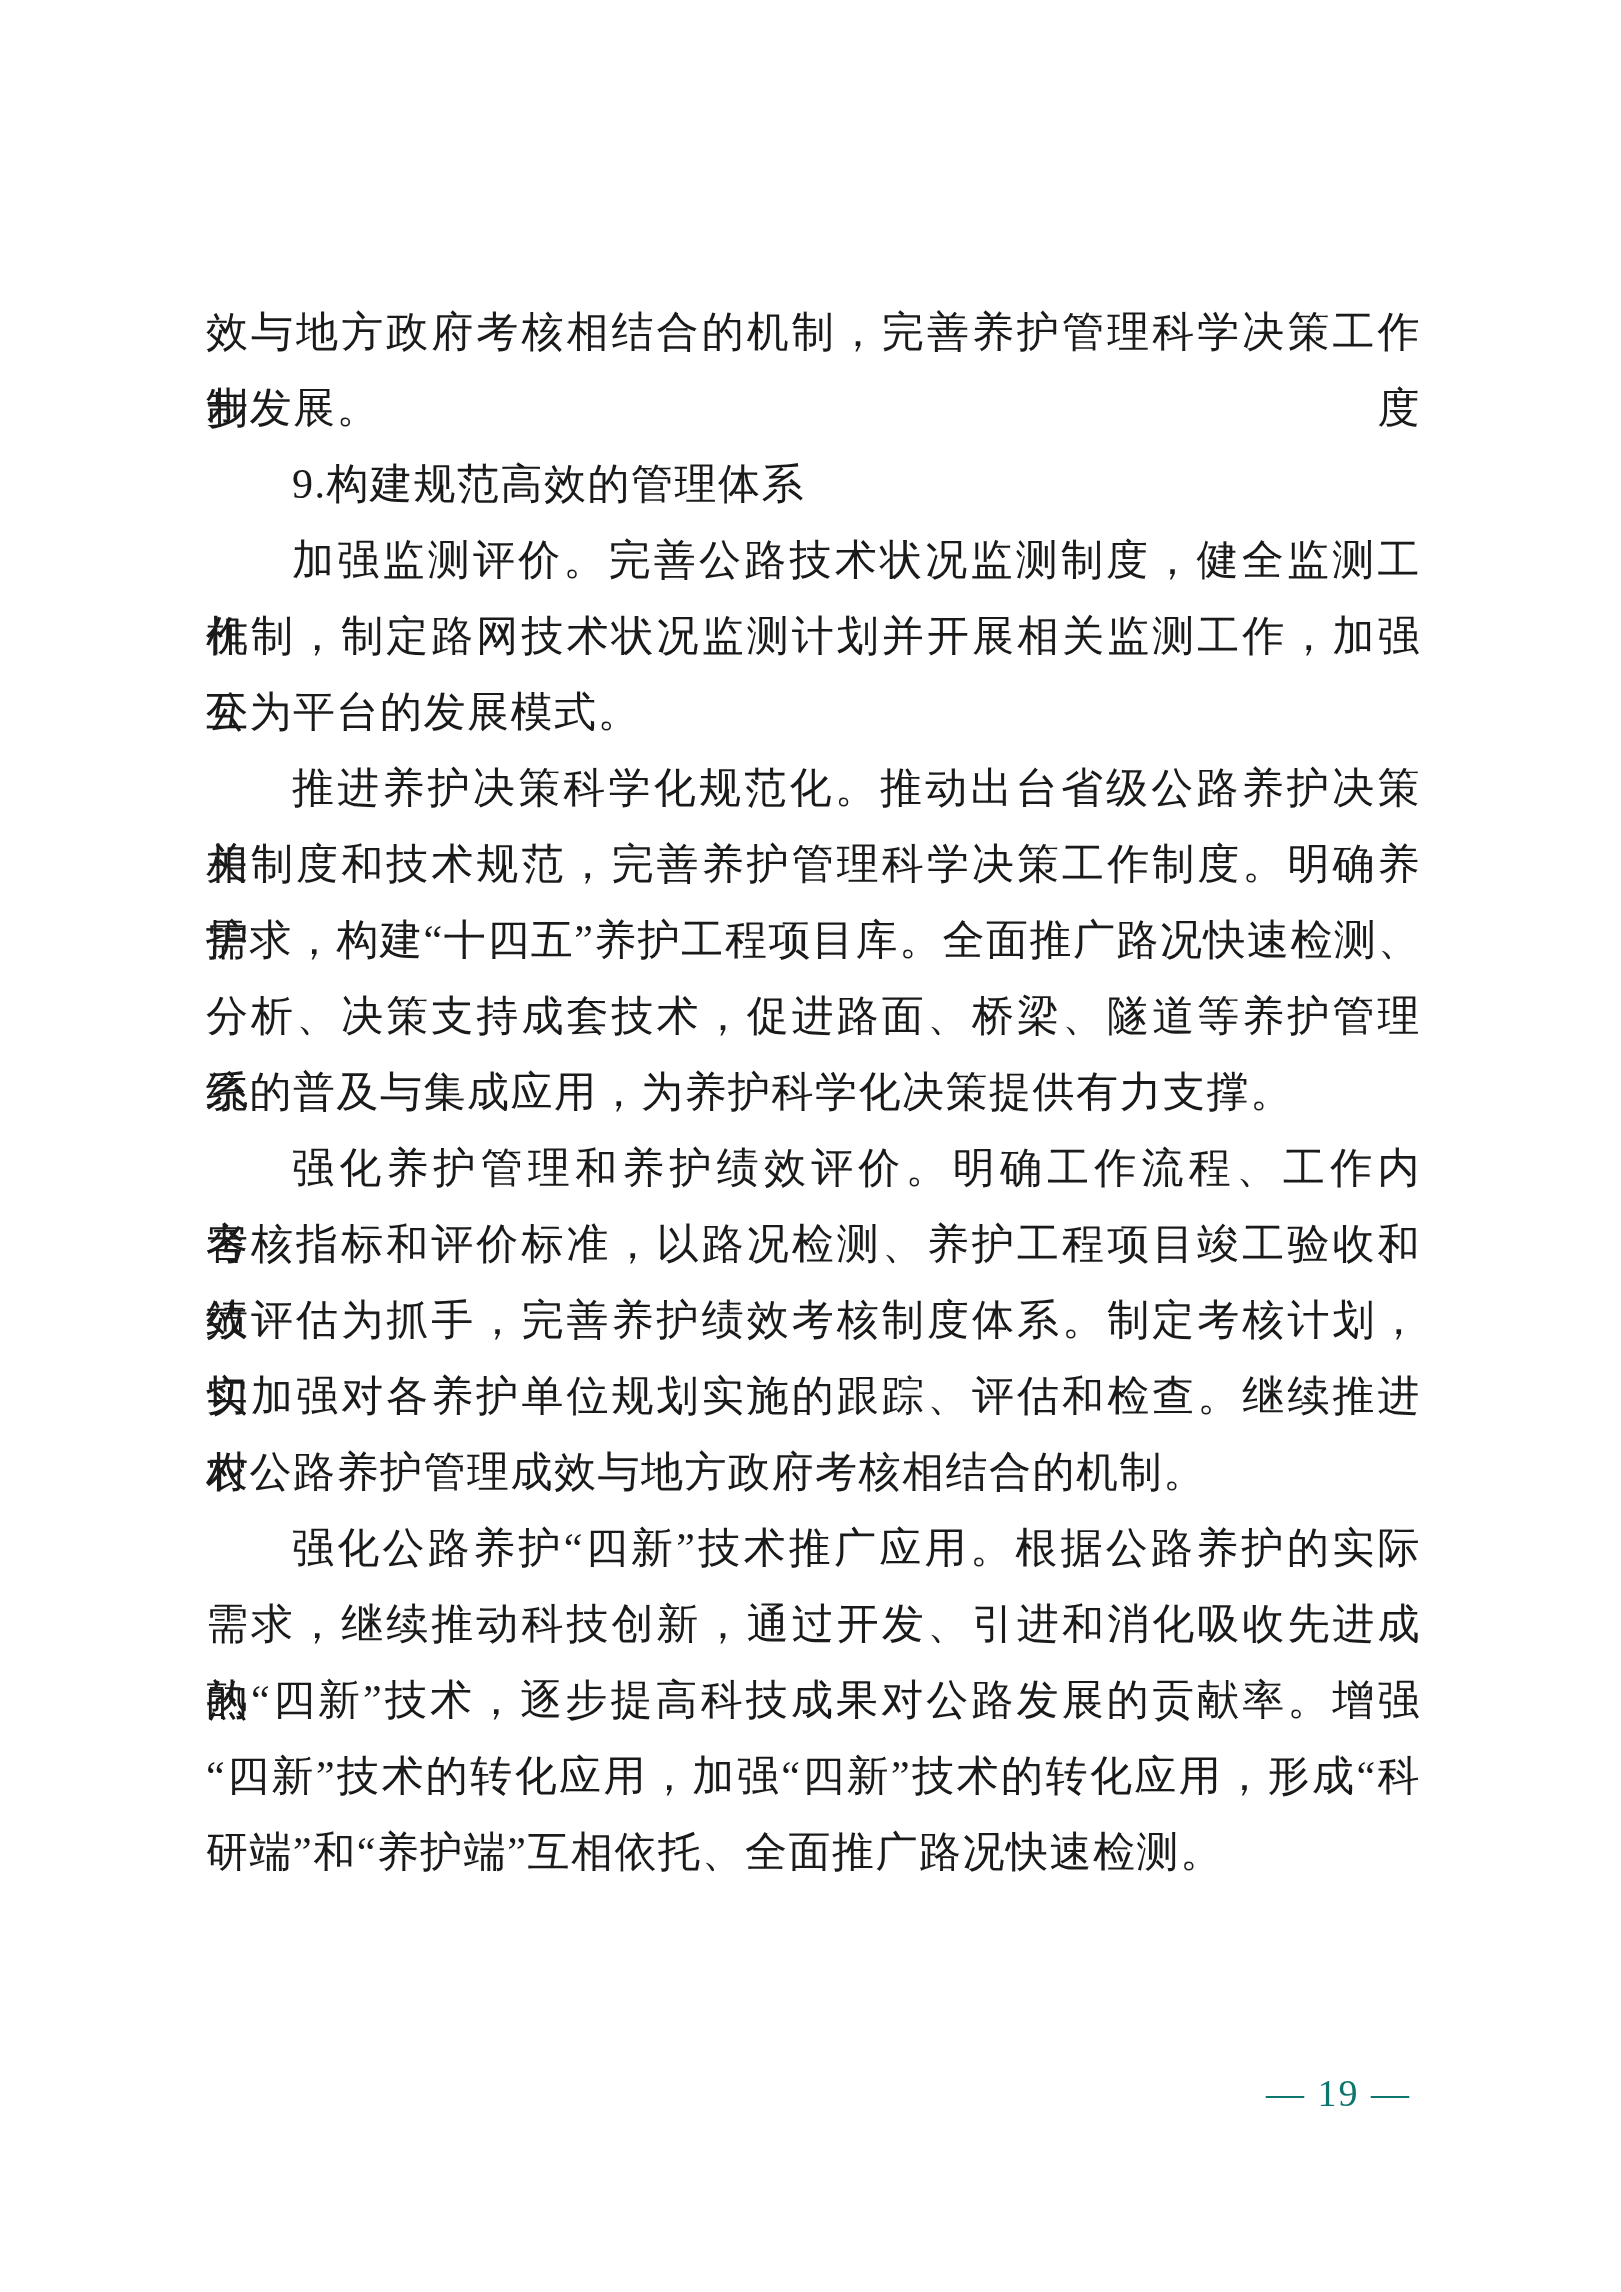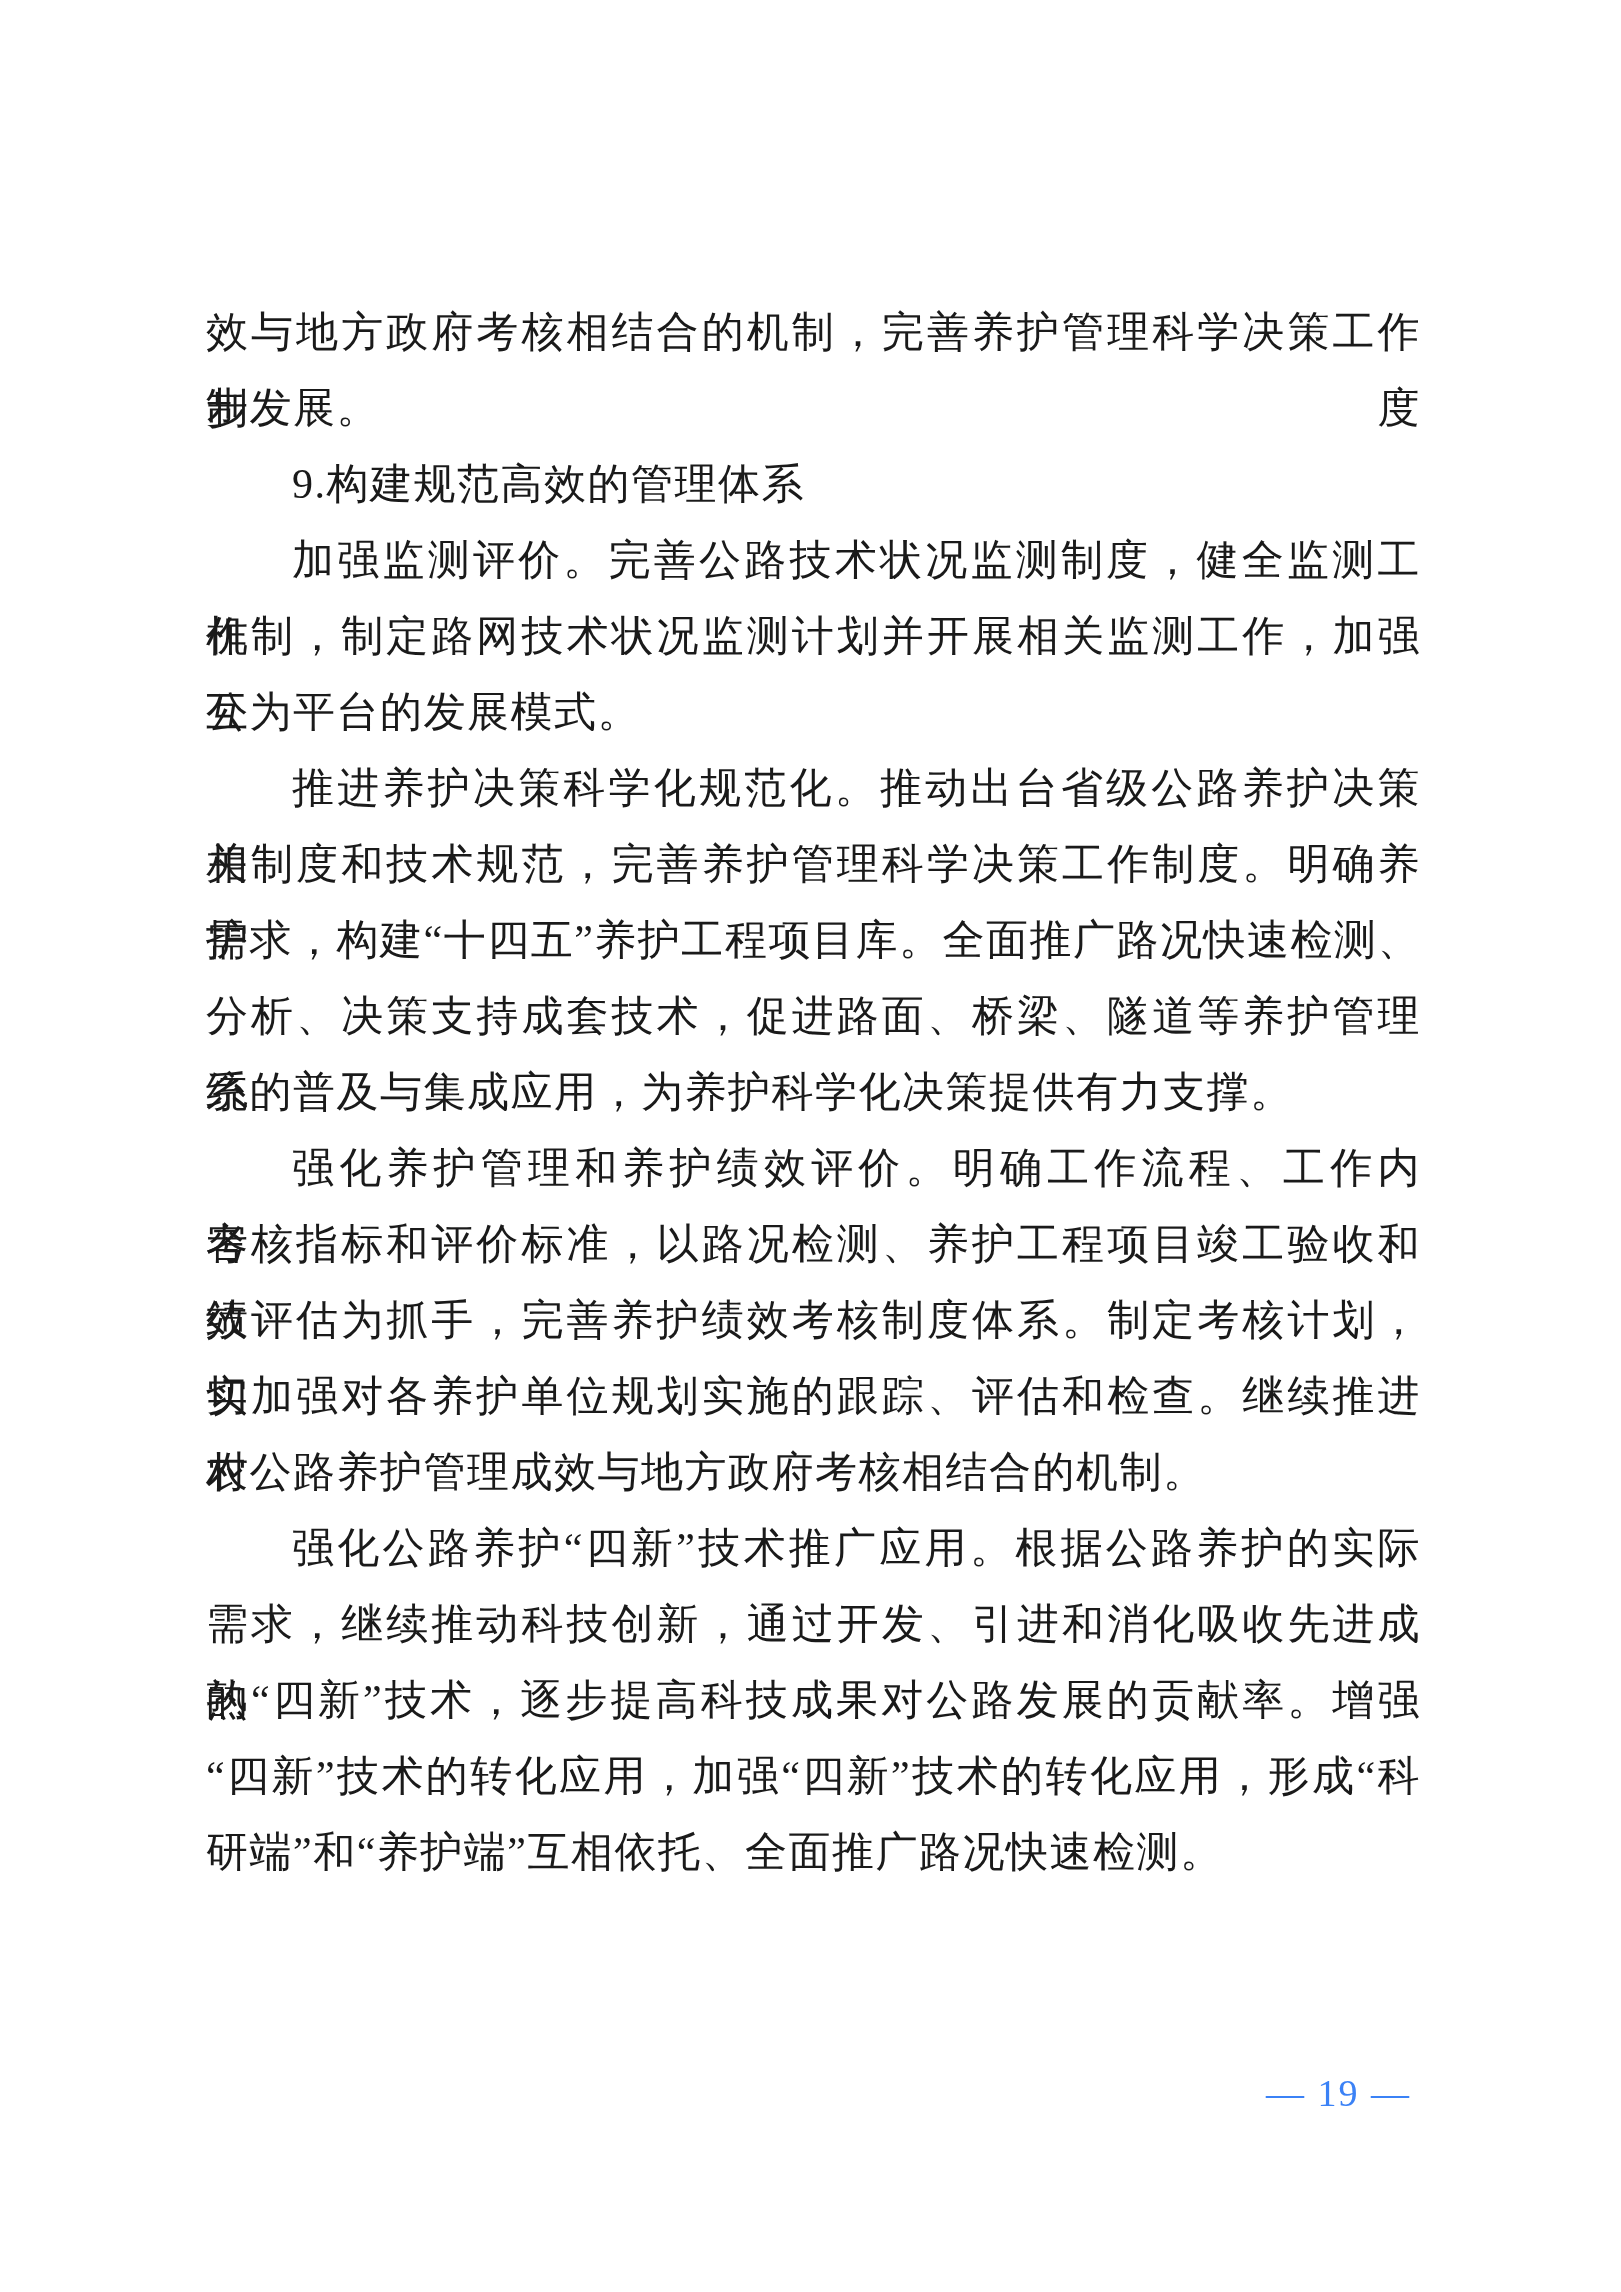--- a/index.html
+++ b/index.html
@@ -42,21 +42,21 @@
   .line.indent {
     text-indent: 86px;
   }
   .footer {
     position: absolute;
     top: 2066px;
     right: 210px;
     font-size: 38px;
     line-height: 55px;
     letter-spacing: 2px;
-    color: #3b82f6;
+    color: #0f766e;
   }
 </style>
 </head>
 <body>
 
 <div class="page">
   <div class="content">
     <div class="line">效与地方政府考核相结合的机制，完善养护管理科学决策工作制度</div>
     <div class="line end">步发展。</div>
     <div class="line head indent">9.构建规范高效的管理体系</div>

